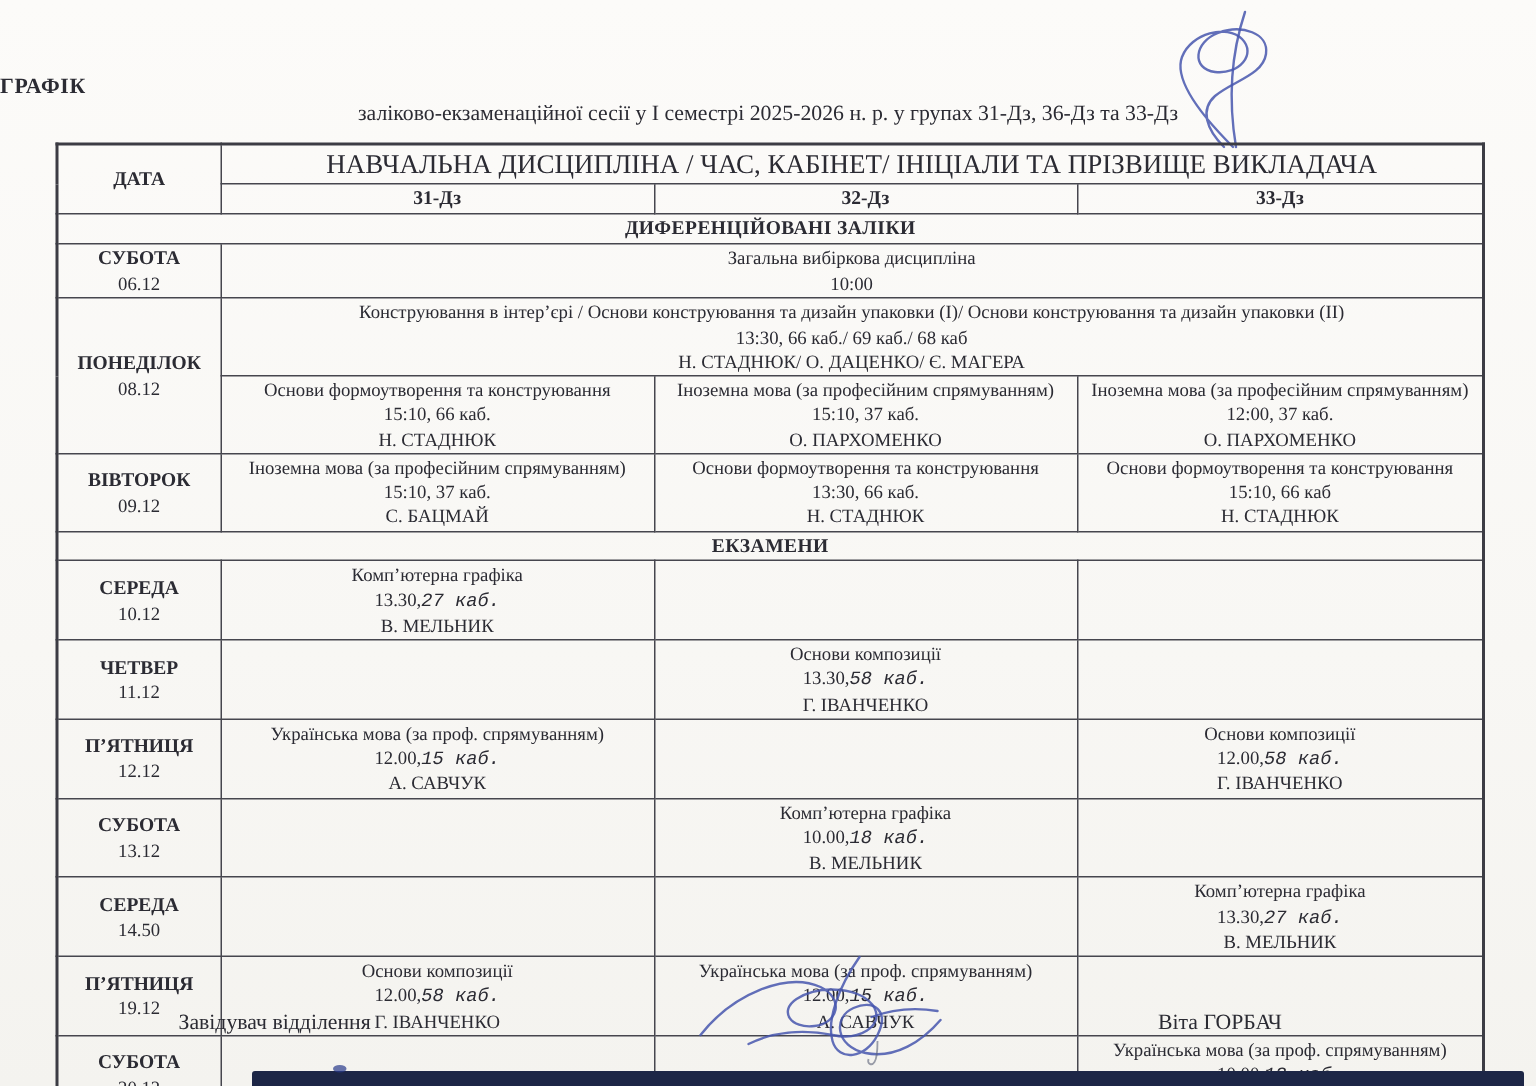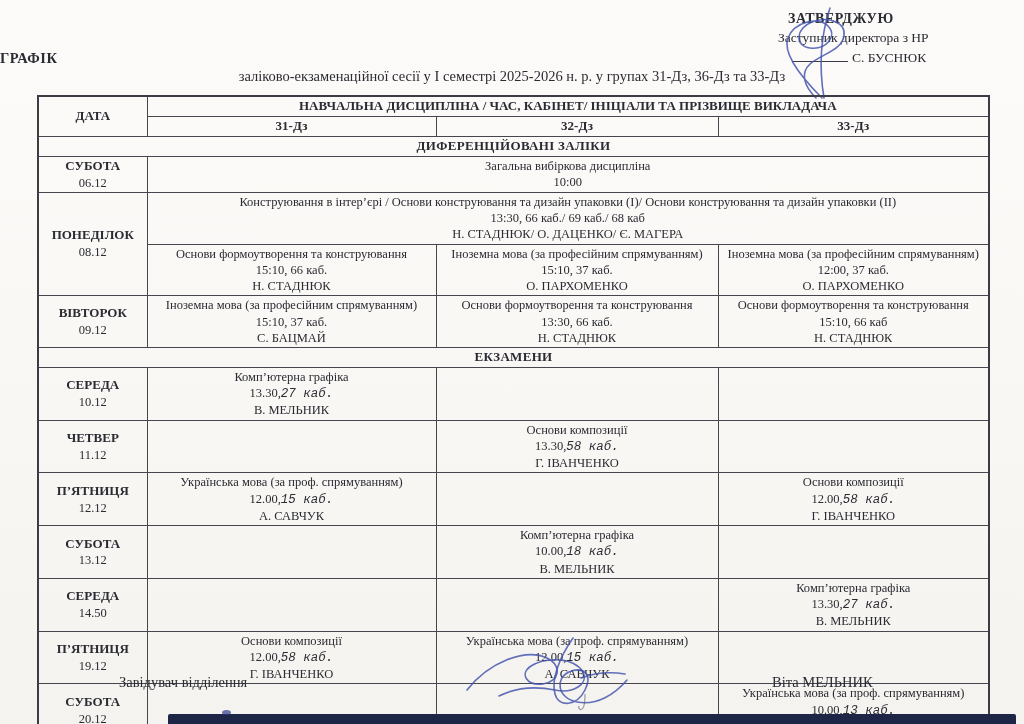--- a/index.html
+++ b/index.html
@@ -28,21 +28,21 @@
   .title { position:absolute; top:50px; left:0; width:1024px; text-align:left; font-weight:bold; font-size:14.5px; letter-spacing:.5px; }
   .subtitle { position:absolute; top:68px; left:0; width:1024px; text-align:center; font-size:14.5px; }
   
   table.sched {
     position:absolute; left:37px; top:95px; width:951px;
     border-collapse:collapse; table-layout:fixed;
     font-size:12.5px; line-height:1.3; text-align:center;
   }
   table.sched td, table.sched th { border:1px solid #46464e; padding:1px 4px; vertical-align:middle; }
   table.sched { border:2px solid #3c3c44; }
-  th.mainhdr { font-weight:bold; font-size:13px; }
+  th.mainhdr { font-weight:normal; font-size:18px; }
   th.grouphdr { font-weight:bold; font-size:13px;margin-top:12px; }
   th.datehdr { font-weight:bold; font-size:13px; }
   tr.secrow td { font-weight:bold; font-size:13px; letter-spacing:.3px; }
   .day { font-weight:bold; font-size:13px; }
   .date { font-size:12.5px; }
   .subj, .timeline, .teach { min-height:15px; }
   .room { font-style:italic; margin-left:0;font-family:Liberation Mono, monospace; }
   
   .footer-left { position:absolute; top:674px; left:119px; font-size:14.5px; }
   .footer-right { position:absolute; top:674px; left:772px; font-size:14.5px; }
@@ -52,25 +52,20 @@
     position:absolute; left:168px; top:714px; width:848px; height:10px;
     background:#1d2646; border-radius:2px 2px 0 0;
   }
   .bottom-dot { position:absolute; left:222px; top:710px; width:9px; height:5px; background:#2a3a8c; opacity:.7; border-radius:50%; }
 </style>
 </head>
 <body>
 
 <div class="page">
 
-  <div class="approval">
-    <div class="stamp">ЗАТВЕРДЖУЮ</div>
-    <div class="role">Заступник директора з НР</div>
-    <div class="nameline"><span class="blank"></span><span>С. БУСНЮК</span></div>
-  </div>
 
   <svg class="sig" style="left:752px; top:2px;" width="130" height="100" viewBox="0 0 130 100">
     <path d="M70,96 C52,78 30,52 36,36 C42,20 66,14 76,24 C86,34 74,48 58,46 C42,44 44,26 60,20 C76,14 94,20 92,34 C90,48 70,52 58,62 C48,71 52,84 64,96"></path>
     <path d="M78,6 C70,30 66,60 72,96"></path>
   </svg>
 
   <div class="title">ГРАФІК</div>
   <div class="subtitle">заліково-екзаменаційної сесії у І семестрі 2025-2026 н. р. у групах 31-Дз, 36-Дз та 33-Дз</div>
 
   <table class="sched">
@@ -263,21 +258,21 @@
         <td>
           <div class="subj">Українська мова (за проф. спрямуванням)</div>
           <div class="timeline"><span>10.00,</span><span class="room">13 каб.</span></div>
           <div class="teach">А. САВЧУК</div>
         </td>
       </tr>
     </tbody>
   </table>
 
   <div class="footer-left">Завідувач відділення</div>
-  <div class="footer-right">Віта МЕЛЬНИК</div>
+  <div class="footer-right">Віта ГОРБАЧ</div>
 
   <svg class="sig" style="left:455px; top:632px;" width="190" height="80" viewBox="0 0 190 80">
     <path d="M12,58 C34,30 70,16 92,26 C108,34 104,50 88,52 C72,54 64,42 76,34 C92,24 120,26 128,40 C134,52 118,62 100,58 C80,54 60,56 44,64"></path>
     <path d="M118,6 C104,26 96,48 100,62 C104,76 122,74 130,58 C138,42 128,34 114,40 C100,46 102,66 122,70 C142,74 160,62 172,48"></path>
     <path d="M126,46 C142,40 158,40 170,42"></path>
   </svg>
 
   <svg class="jmark" width="14" height="20" viewBox="0 0 14 20">
     <path d="M9,2 C9,8 9,13 7,16 C5,19 2,17 3,14"></path>
   </svg>

